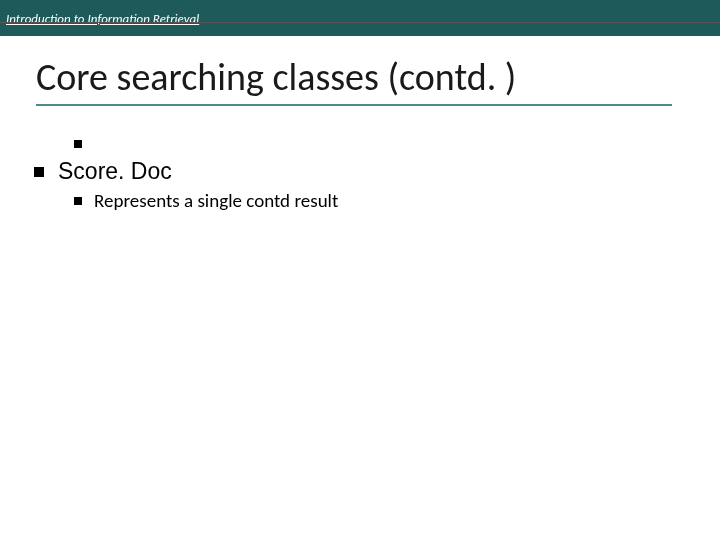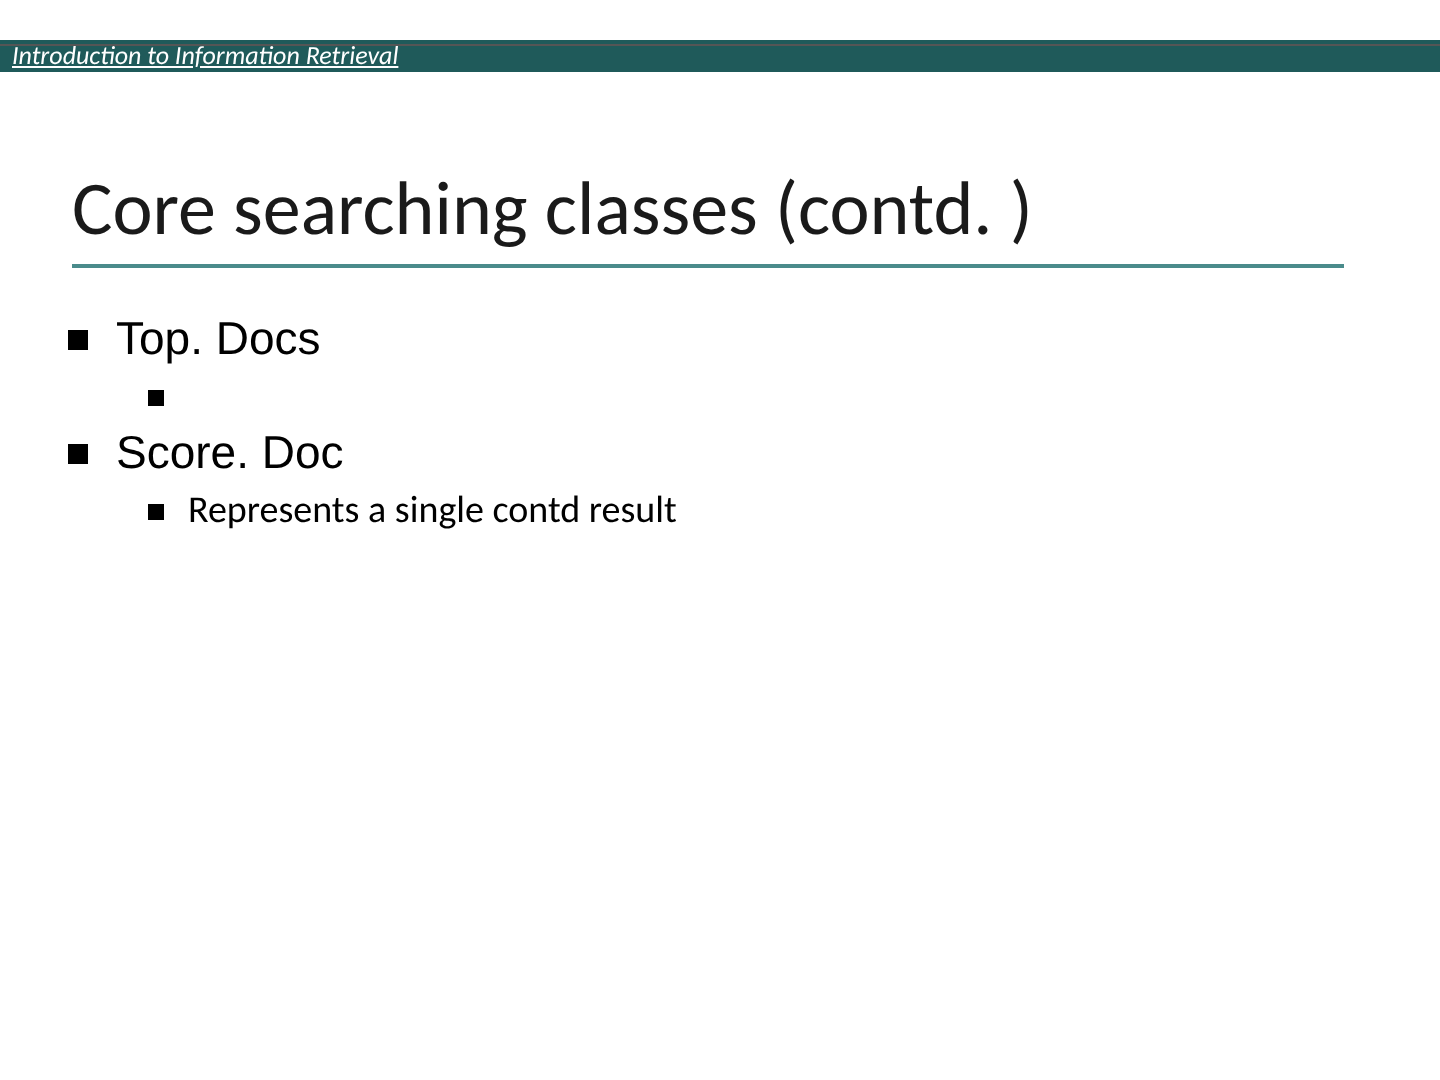--- a/index.html
+++ b/index.html
@@ -10,44 +10,43 @@
     body {
       width: 720px;
       height: 540px;
       background: #ffffff;
       font-family: Calibri, Arial, sans-serif;
       position: relative;
       overflow: hidden;
     }
     .header-bar {
       width: 100%;
-      height: 16px;
+      height: 36px;
       background: #1f5a5a;
       display: flex;
       align-items: center;
-      margin-top: 20px;
     }
     .header-label {
       color: #ffffff;
       font-size: 13px;
       font-style: italic;
       padding-left: 6px;
       text-decoration: underline;
       text-decoration-color: #ffffff;
     }
     .header-divider {
       position: absolute;
       top: 22px;
       left: 0;
       width: 100%;
       height: 1px;
       background: #555;
     }
     .title-area {
-      padding: 46px 28px 8px 36px;
+      padding: 18px 28px 8px 36px;
     }
     .title-text {
       font-size: 38px;
       color: #1a1a1a;
       font-weight: 400;
     }
     .title-underline {
       margin-top: 4px;
       height: 2px;
       background: #4a8b8b;
@@ -107,24 +106,20 @@
 </div>
 <div class="header-divider"></div>
 
 <div class="title-area">
   <div class="title-text">Core searching classes (contd. )</div>
   <div class="title-underline"></div>
 </div>
 
 <div class="content">
 
-  <div class="bullet-l1">
-    <div class="marker"></div>
-    <div class="label">Top. Docs</div>
-  </div>
   <div class="bullet-l2">
     <div class="marker"></div>
   </div>
 
   <div class="bullet-l1 section-gap">
     <div class="marker"></div>
     <div class="label">Score. Doc</div>
   </div>
   <div class="bullet-l2">
     <div class="marker"></div>

